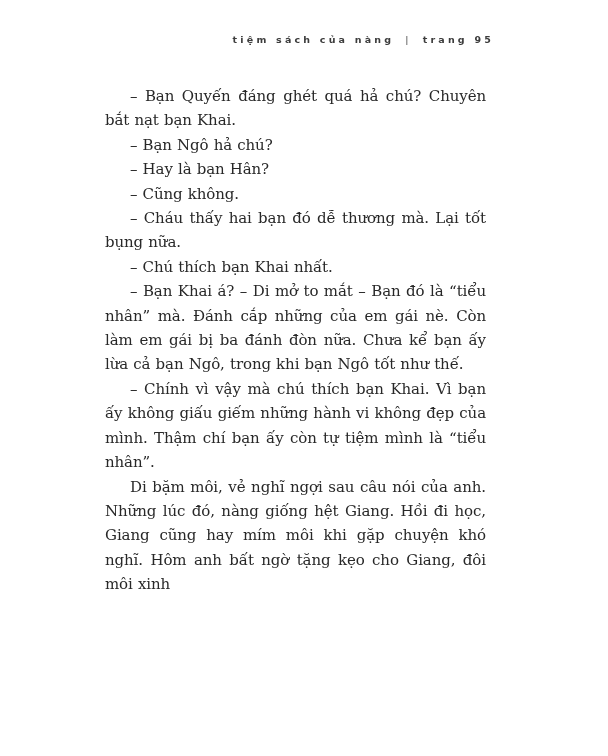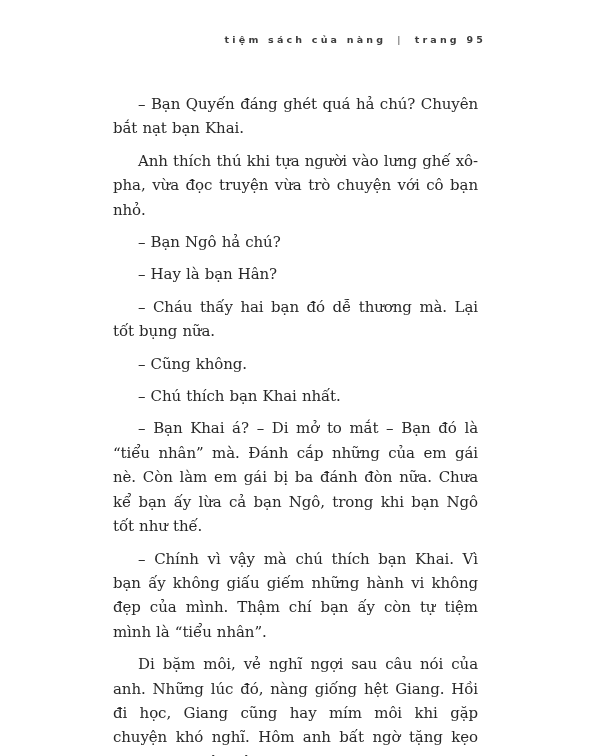--- a/index.html
+++ b/index.html
@@ -21,59 +21,59 @@
     top: 34px;
     left: 0;
     width: 486px;
     text-align: right;
     font-family: "DejaVu Sans", "Liberation Sans", sans-serif;
     font-size: 9.5px;
     font-weight: 700;
     letter-spacing: 3.2px;
     color: #3c3c3c;
     white-space: nowrap;
+    padding-left: 8px;
   }
   .running-header .sep {
     display: inline-block;
     margin: 0 11px;
     font-weight: 400;
     color: #4a4a4a;
   }
   .body-text {
     position: absolute;
     left: 105px;
     top: 84px;
     width: 381px;
     color: #282828;
   }
   .body-text p {
-    margin: 8px;
+    margin: 0;
     font-size: 15px;
     line-height: 24.4px;
     text-align: justify;
     text-indent: 25px;
     letter-spacing: -0.1px;
     word-spacing: 0.5px;
   }
 </style>
 </head>
 <body>
 
 <div class="book-page">
 
   <div class="running-header">
     <span>tiệm sách của nàng</span><span class="sep">|</span><span>trang 95</span>
   </div>
 
   <div class="body-text">
     <p>– Bạn Quyến đáng ghét quá hả chú? Chuyên bắt nạt bạn Khai.</p>
-    <p>Anh thích thú khi tựa người vào lưng ghế xô-pha, vừa đọc truyện vừa trò chuyện với cô bạn nhỏ.</p>
     <p>– Bạn Ngô hả chú?</p>
     <p>– Hay là bạn Hân?</p>
+    <p>– Cũng không.</p>
     <p>– Cháu thấy hai bạn đó dễ thương mà. Lại tốt bụng nữa.</p>
-    <p>– Cũng không.</p>
     <p>– Chú thích bạn Khai nhất.</p>
     <p>– Bạn Khai á? – Di mở to mắt – Bạn đó là “tiểu nhân” mà. Đánh cắp những của em gái nè. Còn làm em gái bị ba đánh đòn nữa. Chưa kể bạn ấy lừa cả bạn Ngô, trong khi bạn Ngô tốt như thế.</p>
     <p>– Chính vì vậy mà chú thích bạn Khai. Vì bạn ấy không giấu giếm những hành vi không đẹp của mình. Thậm chí bạn ấy còn tự tiệm mình là “tiểu nhân”.</p>
     <p>Di bặm môi, vẻ nghĩ ngợi sau câu nói của anh. Những lúc đó, nàng giống hệt Giang. Hồi đi học, Giang cũng hay mím môi khi gặp chuyện khó nghĩ. Hôm anh bất ngờ tặng kẹo cho Giang, đôi môi xinh</p>
   </div>
 
 </div>
 
 </body></html>

